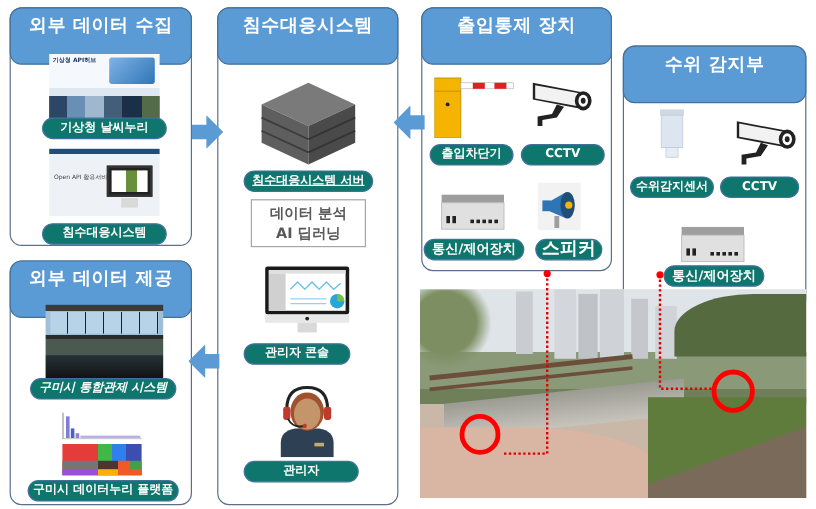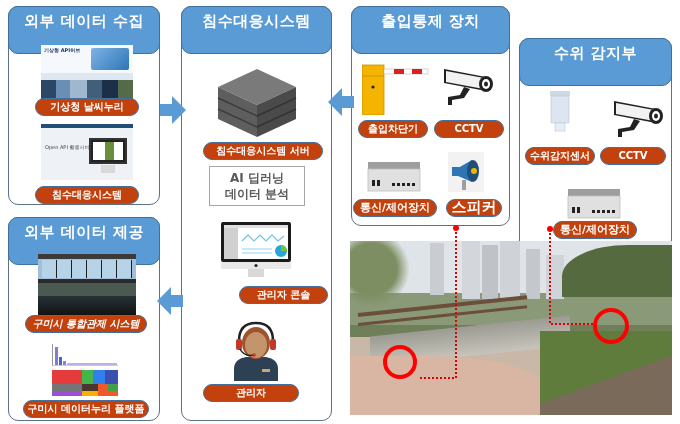--- a/index.html
+++ b/index.html
@@ -10,21 +10,21 @@
   .panel {
     position: absolute; border: 1.5px solid #5b7089; border-radius: 10px; background: #fff;
   }
   .panel-head {
     position: absolute; left: -1px; right: -1px; top: -1px; height: 48px;
     background: #5b9bd5; border: 1.5px solid #41719c; border-radius: 10px 10px 10px 10px;
     color: #fff; font-weight: bold; font-size: 15px; text-align: center; line-height: 29px;
     letter-spacing: 0.5px;
   }
   .pill {
-    position: absolute; height: 18px; background: #c2410c; border: 1.5px solid #41719c;
+    position: absolute; height: 18px; background: #0f766e; border: 1.5px solid #41719c;
     border-radius: 10px; color: #fff; font-weight: bold; font-size: 10px; text-align: center;
     line-height: 15px; white-space: nowrap; overflow: hidden;
   }
   .thumb { position: absolute; overflow: hidden; }
   .arrow { position: absolute; }
   .ai-box {
     position: absolute; border: 1.5px solid #a6a6a6; background: #fff; color: #595959;
     font-weight: bold; font-size: 12px; text-align: center; line-height: 16px; padding-top: 3px;
   }
   .photo { position: absolute; overflow: hidden; }
@@ -81,42 +81,42 @@
 
   <svg style="position:absolute;left:34px;top:60px;" width="82" height="72" viewBox="0 0 82 72">
     <polygon points="41,2 80,20 41,38 2,20" fill="#7a7a7a"></polygon>
     <polygon points="2,20 41,38 41,70 2,52" fill="#5e5e5e"></polygon>
     <polygon points="41,38 80,20 80,52 41,70" fill="#4a4a4a"></polygon>
     <line x1="2" y1="31" x2="41" y2="49" stroke="#3c3c3c" stroke-width="1.5"></line>
     <line x1="2" y1="42" x2="41" y2="60" stroke="#3c3c3c" stroke-width="1.5"></line>
     <line x1="41" y1="49" x2="80" y2="31" stroke="#333" stroke-width="1.5"></line>
     <line x1="41" y1="60" x2="80" y2="42" stroke="#333" stroke-width="1.5"></line>
   </svg>
-  <div class="pill" style="left:21px;top:135px;width:120px;">침수대응시스템 서버</div>
+  <div class="pill" style="left:21px;top:135px;width:108px;text-decoration:underline;">침수대응시스템 서버</div>
 
   <div class="ai-box" style="left:27px;top:159px;width:96px;height:40px;">
+    <div>데이터 분석</div>
     <div>AI 딥러닝</div>
-    <div>데이터 분석</div>
   </div>
 
   <svg style="position:absolute;left:38px;top:214px;" width="72" height="58" viewBox="0 0 72 58">
     <rect x="1" y="1" width="70" height="40" rx="2" fill="#1a1a1a"></rect>
     <rect x="4" y="4" width="64" height="34" fill="#ffffff"></rect>
     <rect x="4" y="4" width="64" height="3" fill="#e0e0e0"></rect>
     <rect x="4" y="7" width="14" height="31" fill="#d0d0d0"></rect>
     <polyline points="22,20 28,14 34,20 40,14 46,20 52,14 58,20 64,15" fill="none" stroke="#6cc3e8" stroke-width="1.2"></polyline>
     <line x1="22" y1="28" x2="52" y2="28" stroke="#8fd3f0" stroke-width="1"></line>
     <line x1="22" y1="32" x2="52" y2="32" stroke="#8fd3f0" stroke-width="1"></line>
     <circle cx="61" cy="30" r="6" fill="#27a7d8"></circle>
     <path d="M61,30 L61,24 A6,6 0 0 1 67,30 Z" fill="#7ac142"></path>
     <rect x="1" y="41" width="70" height="7" fill="#e8e8e8"></rect>
     <circle cx="36" cy="44.5" r="1.6" fill="#222"></circle>
     <rect x="28" y="48" width="16" height="8" fill="#d9d9d9"></rect>
   </svg>
-  <div class="pill" style="left:21px;top:279px;width:89px;margin-left:36px;">관리자 콘솔</div>
+  <div class="pill" style="left:21px;top:279px;width:89px;">관리자 콘솔</div>
 
   <svg style="position:absolute;left:44px;top:312px;" width="60" height="62" viewBox="0 0 60 62">
     <path d="M8,62 L8,50 Q8,40 20,38 L40,38 Q52,40 52,50 L52,62 Z" fill="#2e4053"></path>
     <rect x="36" y="50" width="8" height="3" fill="#c8a96e"></rect>
     <ellipse cx="30" cy="24" rx="14" ry="16" fill="#a0522d"></ellipse>
     <ellipse cx="30" cy="26" rx="11" ry="13" fill="#c4956a"></ellipse>
     <path d="M13,22 Q13,4 30,4 Q47,4 47,22" fill="none" stroke="#222" stroke-width="2.5"></path>
     <rect x="10" y="20" width="6" height="11" rx="2" fill="#c0392b"></rect>
     <rect x="44" y="20" width="6" height="11" rx="2" fill="#c0392b"></rect>
     <path d="M14,30 Q18,38 28,36" fill="none" stroke="#222" stroke-width="1.5"></path>

